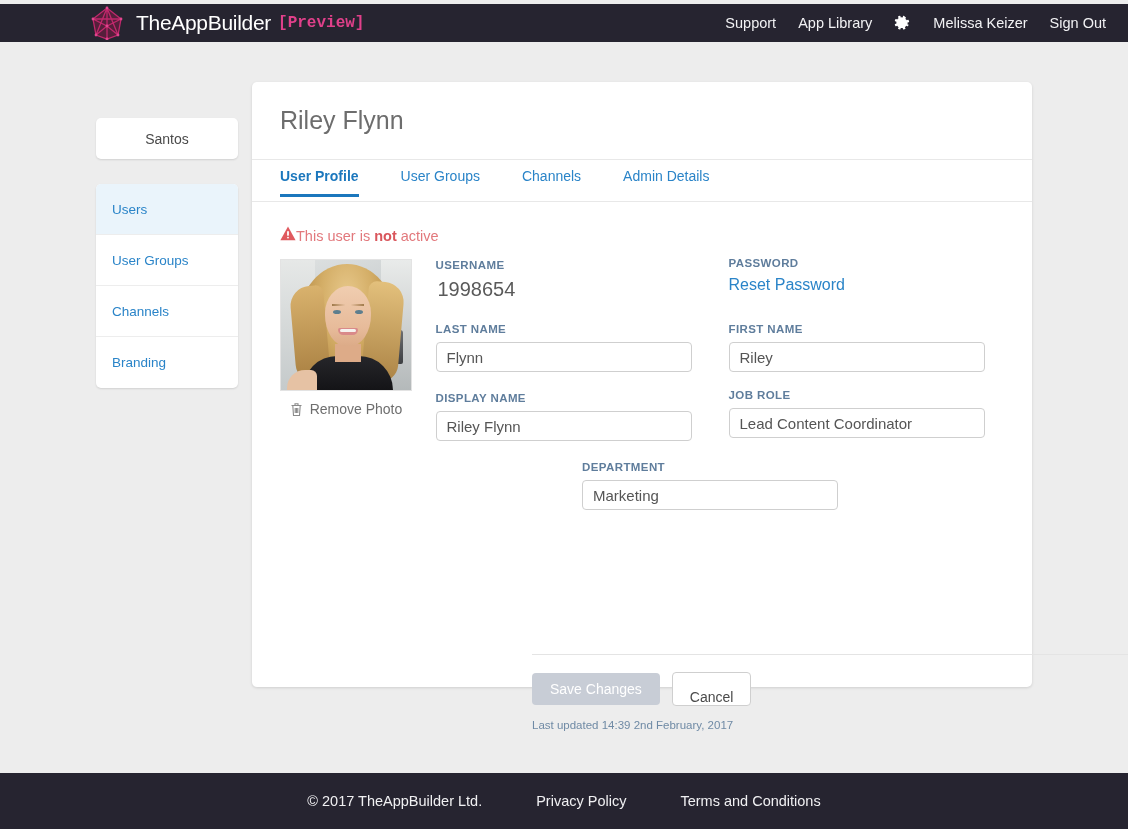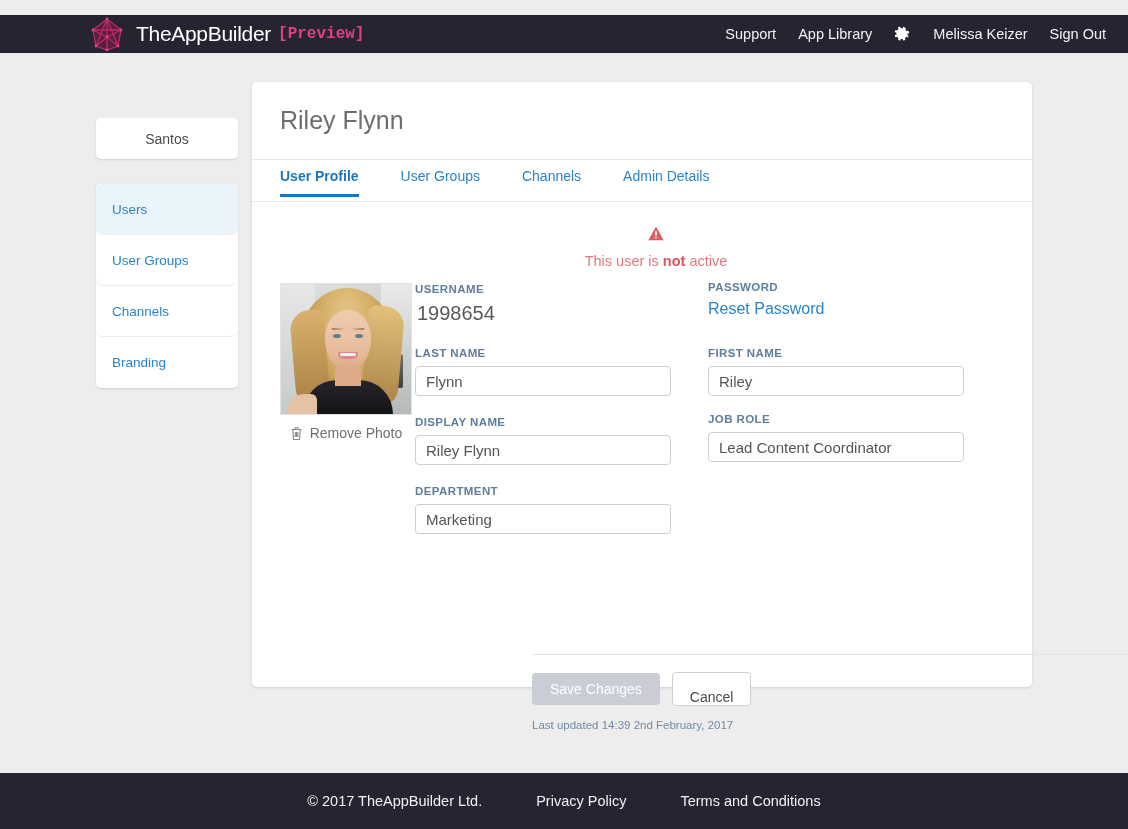--- a/index.html
+++ b/index.html
@@ -7,21 +7,21 @@
     width: 1128px;
     height: 829px;
     overflow: hidden;
     background: #ededed;
     font-family: "Liberation Sans", sans-serif;
   }
 
   
   .topbar {
     position: absolute;
-    left: 0; top: 15px;
+    left: 0; top: 4px;
     width: 1128px; height: 38px;
     background: #262430;
     display: flex;
     align-items: center;
   }
   .brand {
     display: flex;
     align-items: center;
     margin-left: 88px;
     height: 38px;
@@ -88,21 +88,20 @@
     overflow: hidden;
   }
   .navitem {
     height: 51px;
     display: flex;
     align-items: center;
     padding-left: 16px;
     font-size: 13.5px;
     color: #2a84c8;
     border-bottom: 1px solid #ededed;
-    border-radius: 7px;
   }
   .navitem:last-child { border-bottom: none; }
   .navitem.active { background: #eaf4fb; }
 
   
   .card {
     position: absolute;
     left: 252px; top: 82px;
     width: 780px; height: 605px;
     background: #ffffff;
@@ -141,22 +140,20 @@
     font-weight: bold;
     color: #1b77bd;
     border-bottom-color: #1b77bd;
   }
 
   
   .alert {
     display: flex;
     align-items: center;
     margin: 24px 0 0 28px;
-    gap: 8px;
-    flex-direction: column;
   }
   .alert-text {
     font-size: 14.5px;
     color: #e2787c;
   }
   .alert-text b { color: #d9565c; }
 
   
   .body-area {
     position: relative;
@@ -275,21 +272,21 @@
     font-size: 14px;
     color: #6e6e6e;
   }
   .trash-icon { display: flex; }
 
   .fields {
     position: absolute;
     left: 163px; top: 0;
     width: 590px;
   }
-  .frow { display: flex; gap: 37px; }
+  .frow { display: flex; gap: 37px; justify-content: center; }
   .fgroup { width: 256px; }
   .flabel {
     font-size: 11.5px;
     letter-spacing: 0.4px;
     color: #5f7d9c;
     font-weight: bold;
     display: block;
     margin-bottom: 7px;
   }
   .fstatic {

